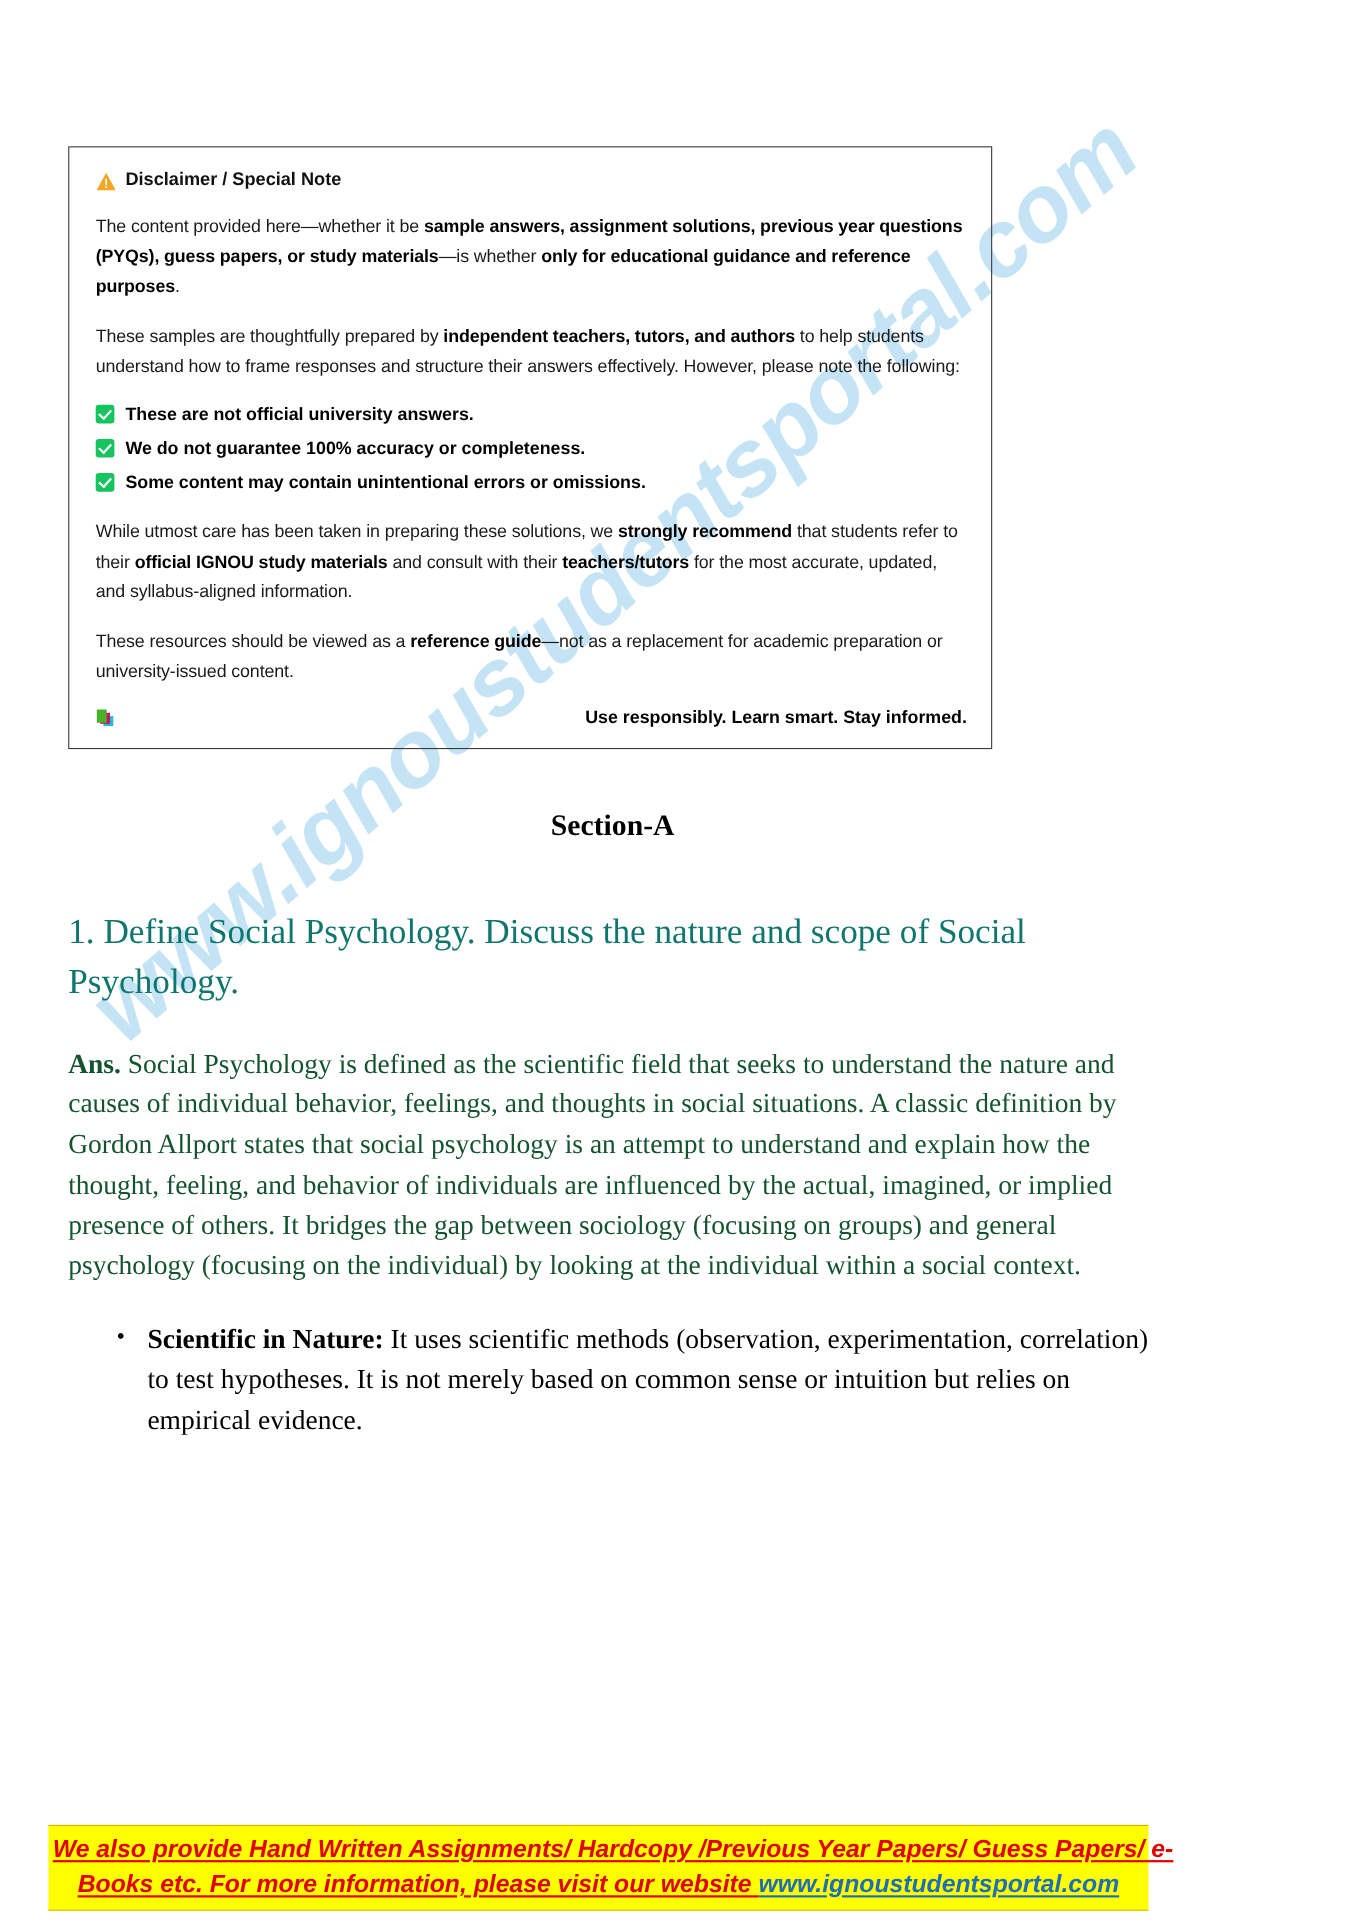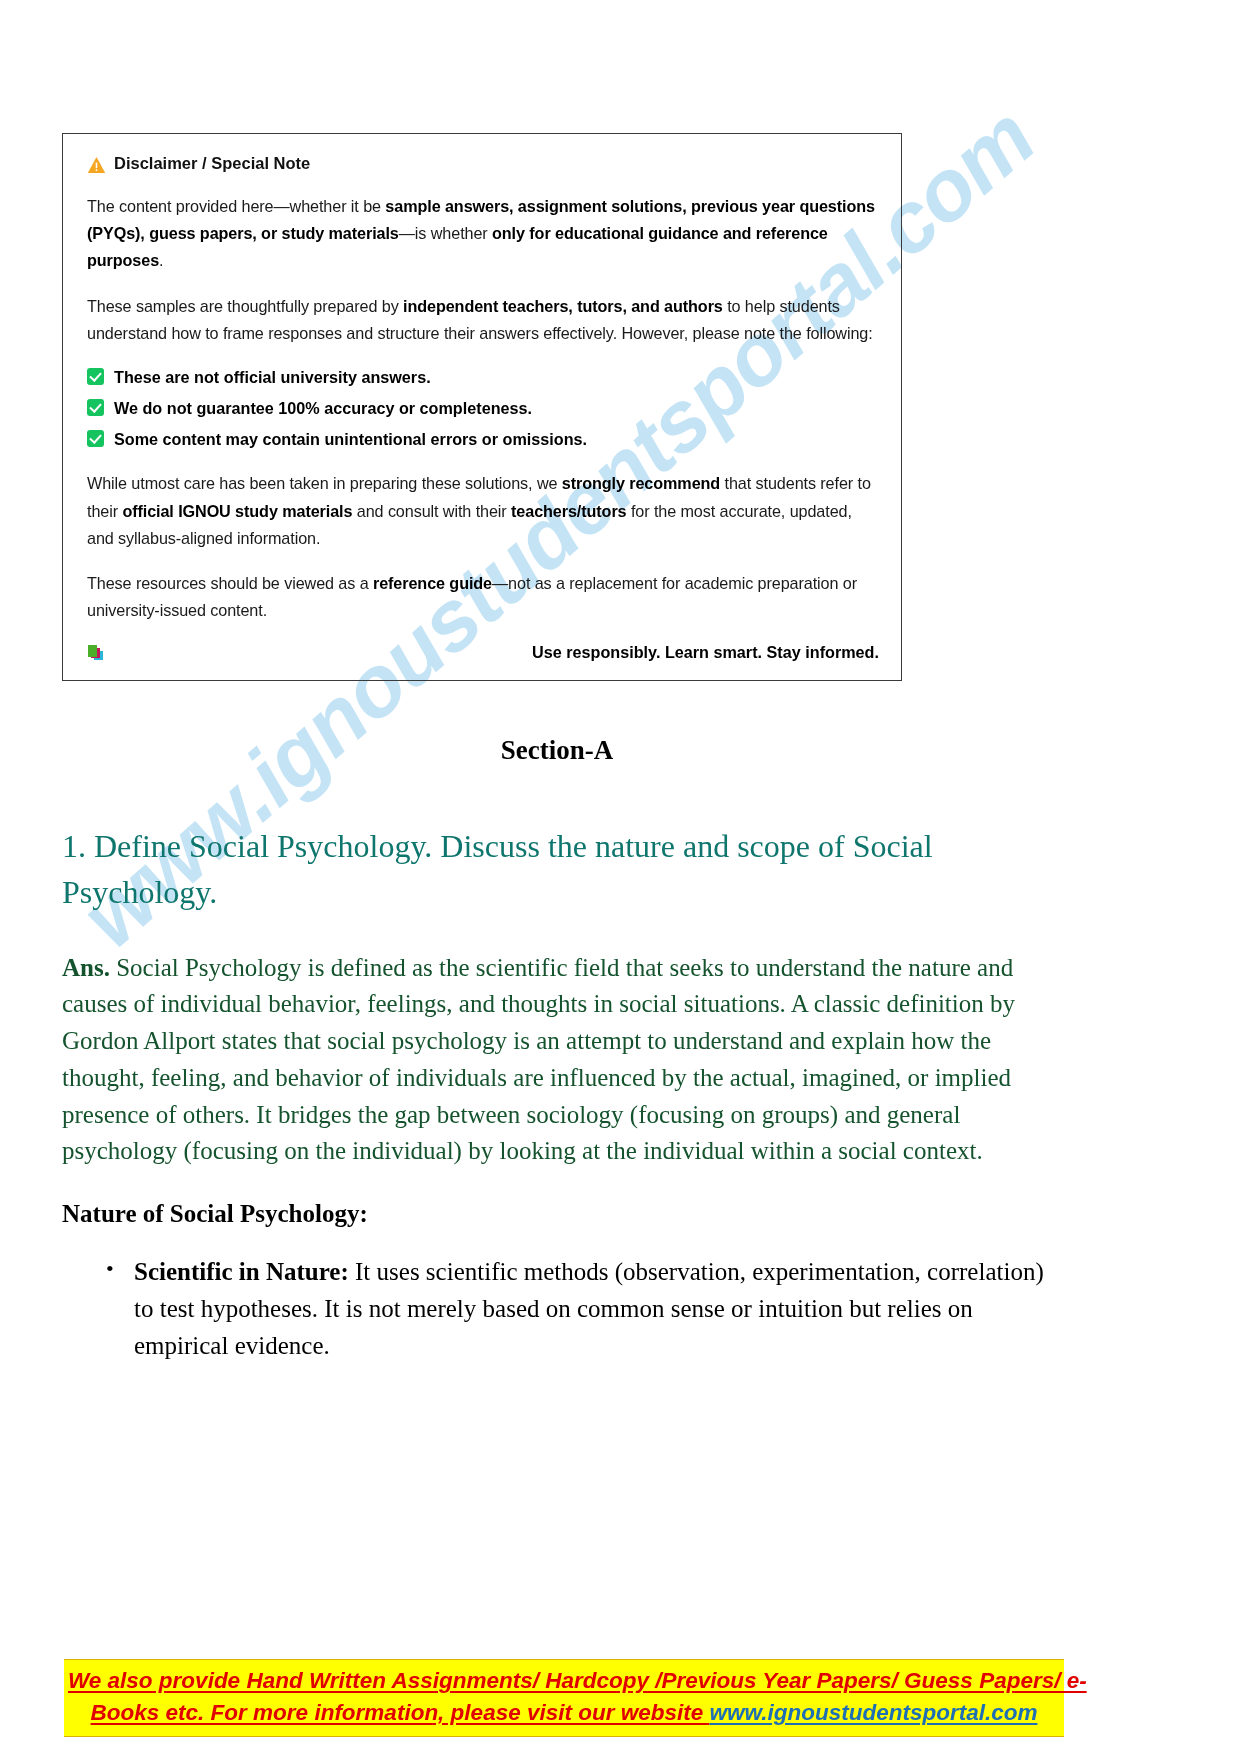--- a/index.html
+++ b/index.html
@@ -181,21 +181,20 @@
     position: absolute;
     left: 44px;
     top: 1659px;
     width: 1000px;
     background: #ffff00;
     border-top: 1px solid #d8b400;
     border-bottom: 1px solid #d8b400;
     text-align: center;
     padding: 5px 4px 7px 4px;
     z-index: 20;
-    margin-left: 20px;
   }
   .footer-line {
     font-family: "Liberation Sans", sans-serif;
     font-size: 22.5px;
     font-style: italic;
     font-weight: 700;
     line-height: 1.42;
     color: #e00000;
     white-space: nowrap;
   }
@@ -264,21 +263,20 @@
 </div>
 
 <div id="doc-body">
 
   <div id="section-heading">Section-A</div>
 
   <div class="q-heading">1. Define Social Psychology. Discuss the nature and scope of Social Psychology.</div>
 
   <p class="ans-para"><b>Ans.</b><span> Social Psychology is defined as the scientific field that seeks to understand the nature and causes of individual behavior, feelings, and thoughts in social situations. A classic definition by Gordon Allport states that social psychology is an attempt to understand and explain how the thought, feeling, and behavior of individuals are influenced by the actual, imagined, or implied presence of others. It bridges the gap between sociology (focusing on groups) and general psychology (focusing on the individual) by looking at the individual within a social context.</span></p>
 
-  <div class="sub-heading">Nature of Social Psychology:</div>
 
   <ul class="bullets">
     <li><b>Scientific in Nature:</b><span> It uses scientific methods (observation, experimentation, correlation) to test hypotheses. It is not merely based on common sense or intuition but relies on empirical evidence.</span></li>
   </ul>
 </div>
 
 <div id="footer-banner">
   <div class="footer-line">
     <span class="u">We also provide Hand Written Assignments/ Hardcopy /Previous Year Papers/ Guess Papers/ e-</span>
   </div>

